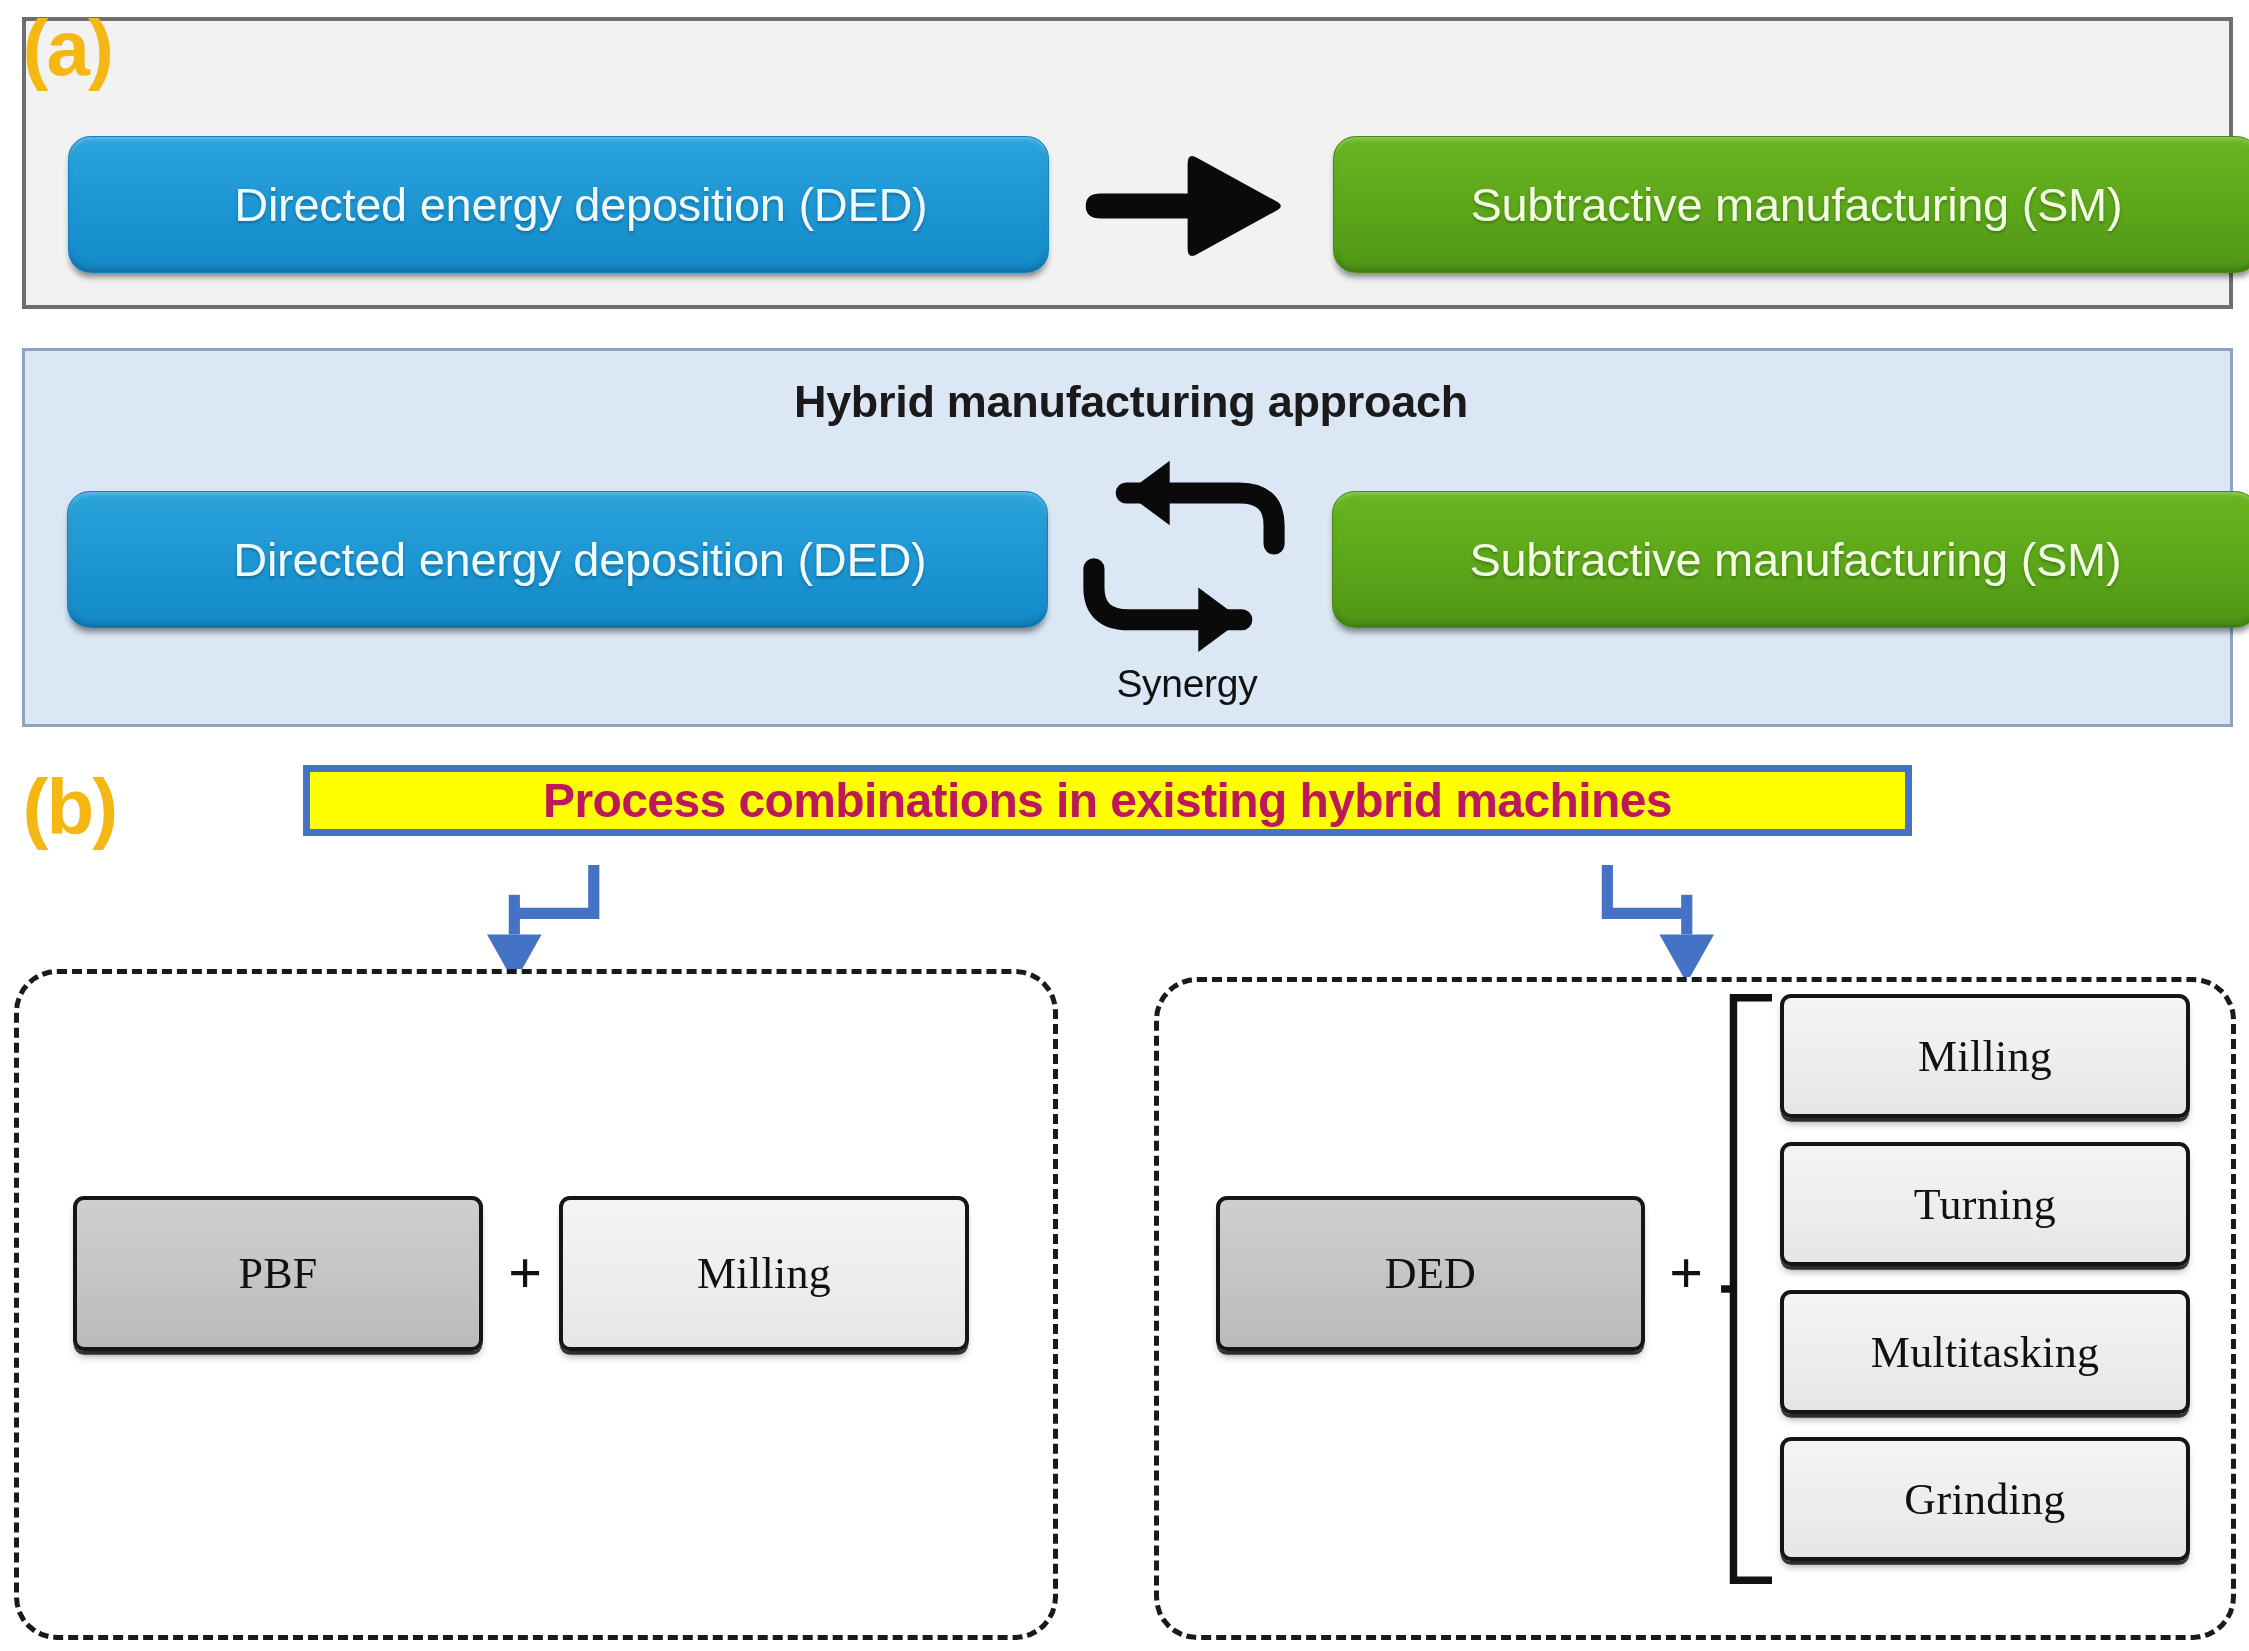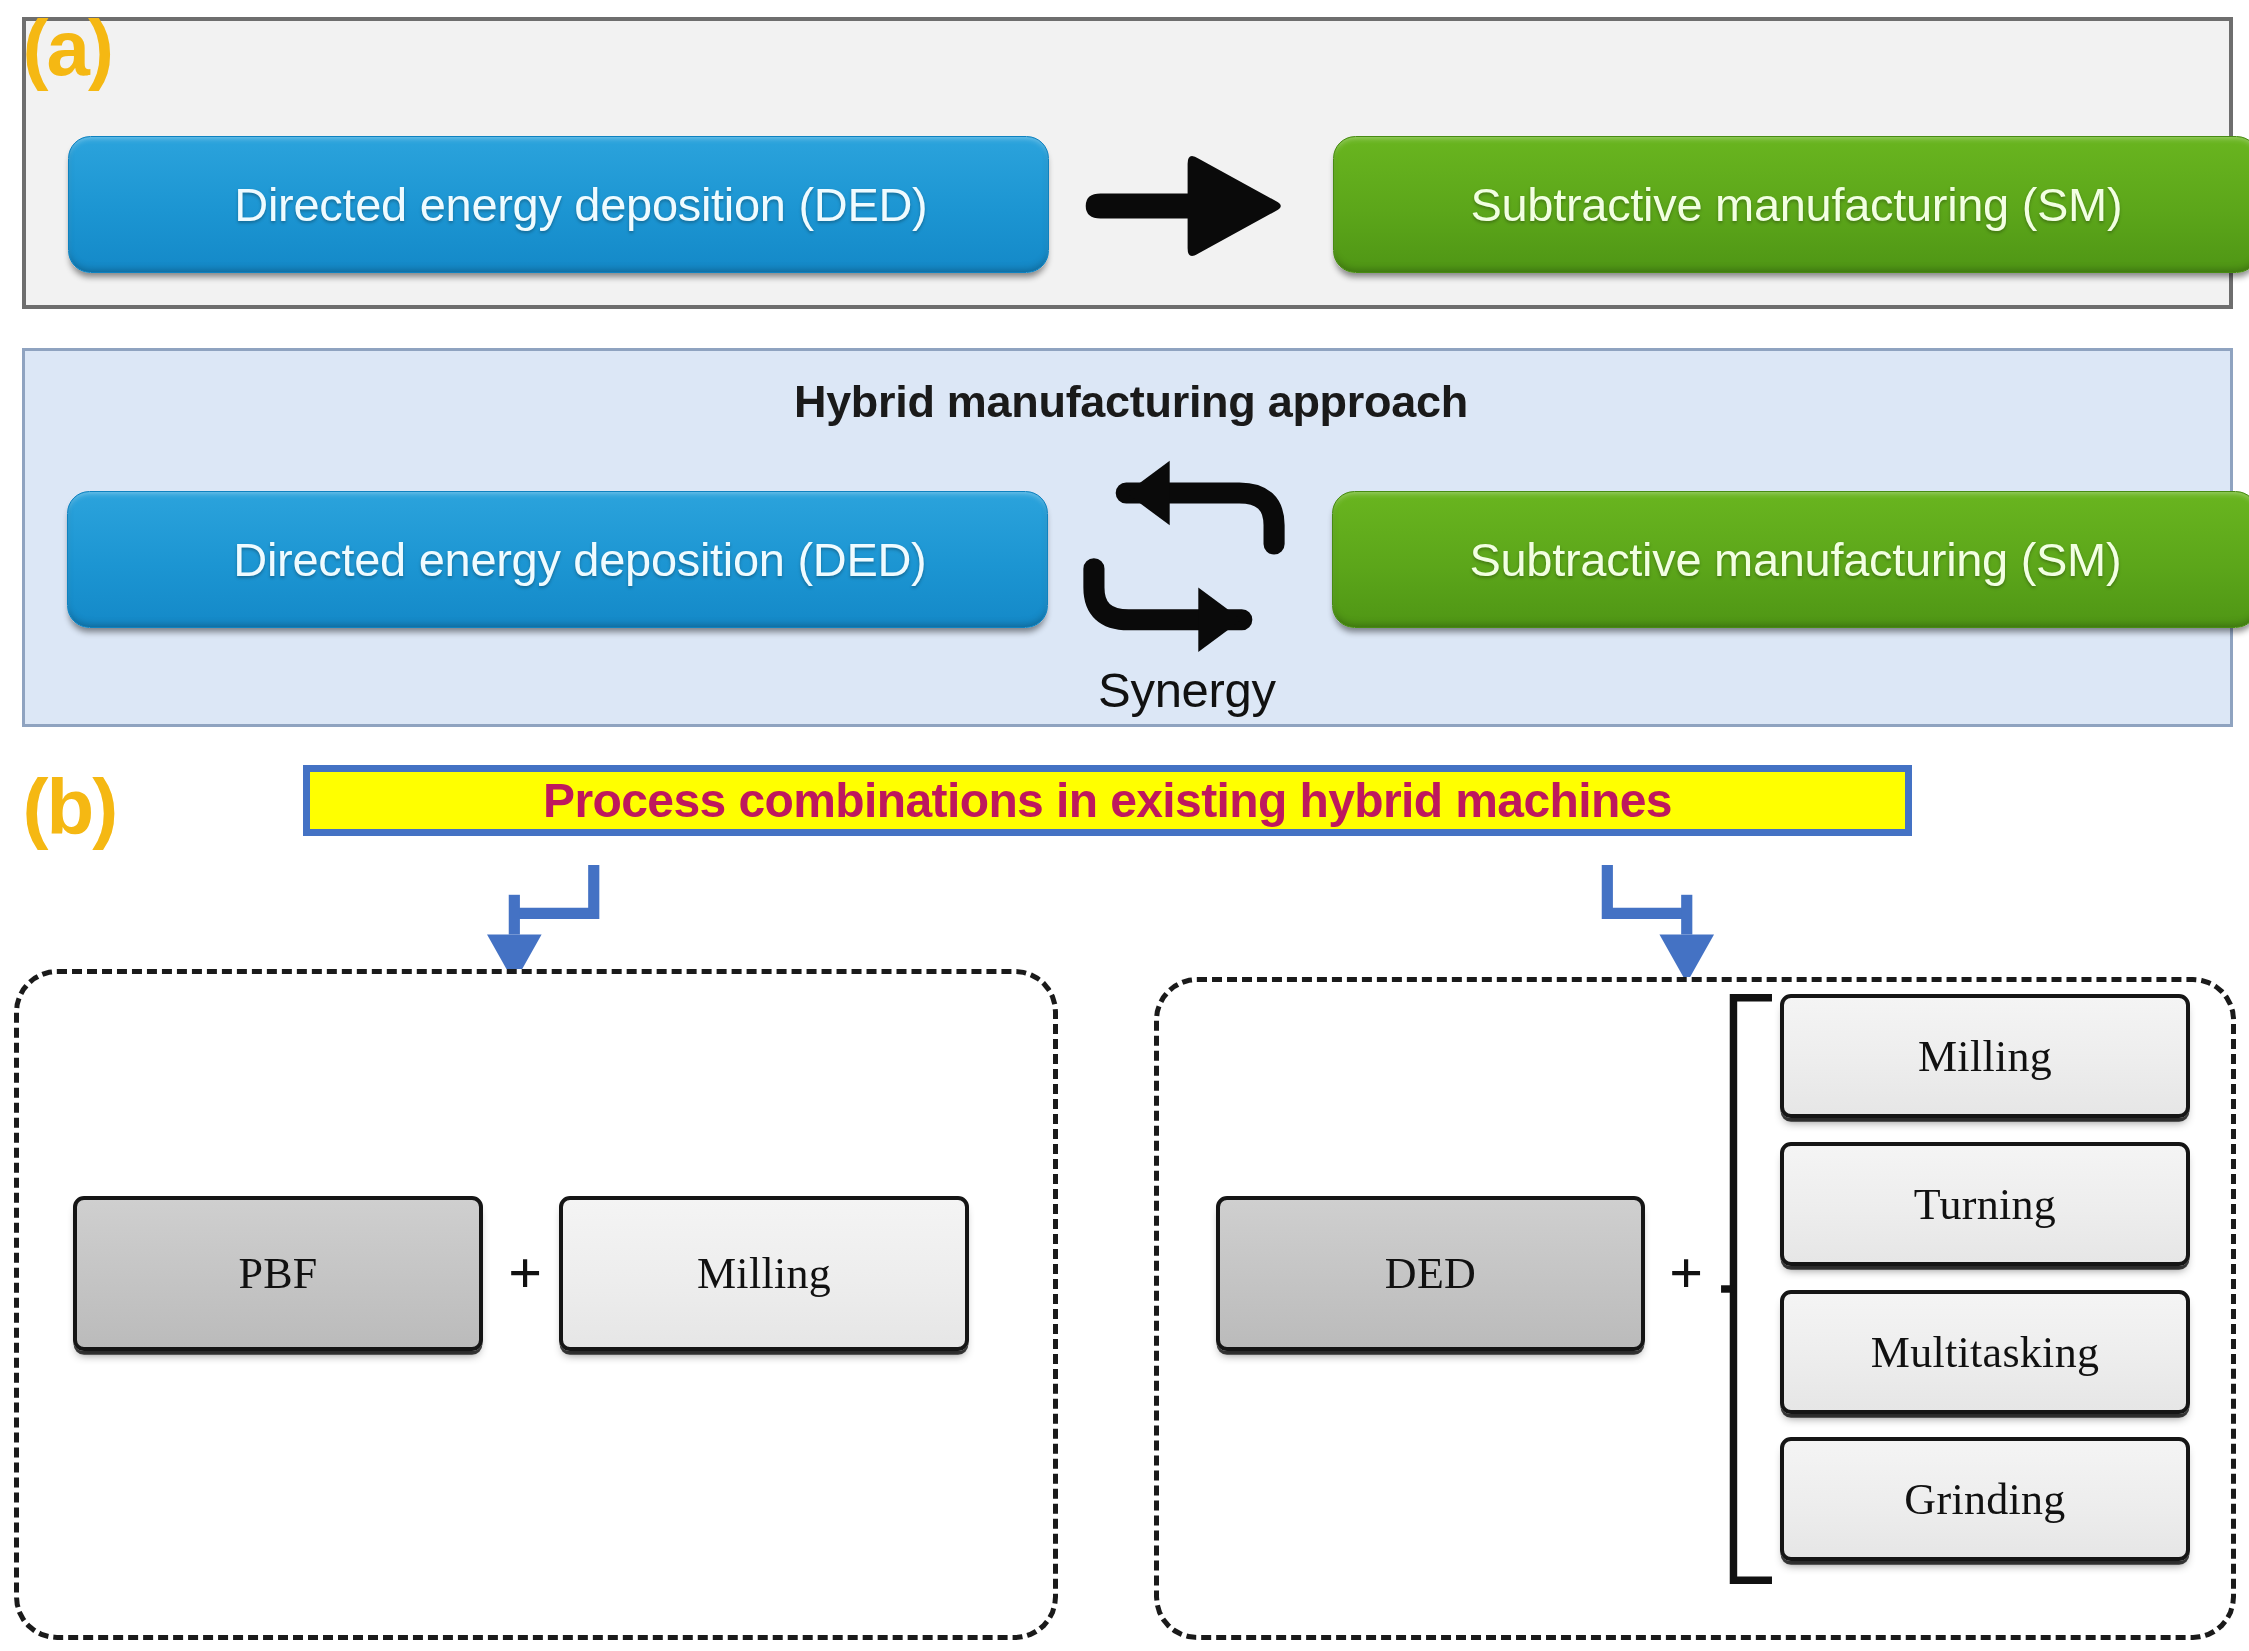--- a/index.html
+++ b/index.html
@@ -67,21 +67,21 @@
   #ded-hybrid { left:42px;  top:140px; width:981px; height:137px;}
   #sm-hybrid  { left:1280px;top:140px; width:926px; height:137px;}
 
   
   #arrow-post{left:1056px;top:129px;width:205px;height:112px;}
 
   
   #synergy-arrows{left:1044px;top:106px;width:230px;height:205px;}
   #synergy-label{
     left:1006px;top:311px;width:311px;text-align:center;
-    font-size:49px;color:#111;letter-spacing:-0.3px;
+    font-size:39px;color:#111;letter-spacing:-0.3px;
   }
 
   
   .corner-label{
     font-size:78px;font-weight:bold;color:#F5B813;
     letter-spacing:-1.9px;line-height:1;
   }
   #label-a{left:22.4px;top:8.7px;}
   #label-b{left:22.4px;top:768px;}
 

